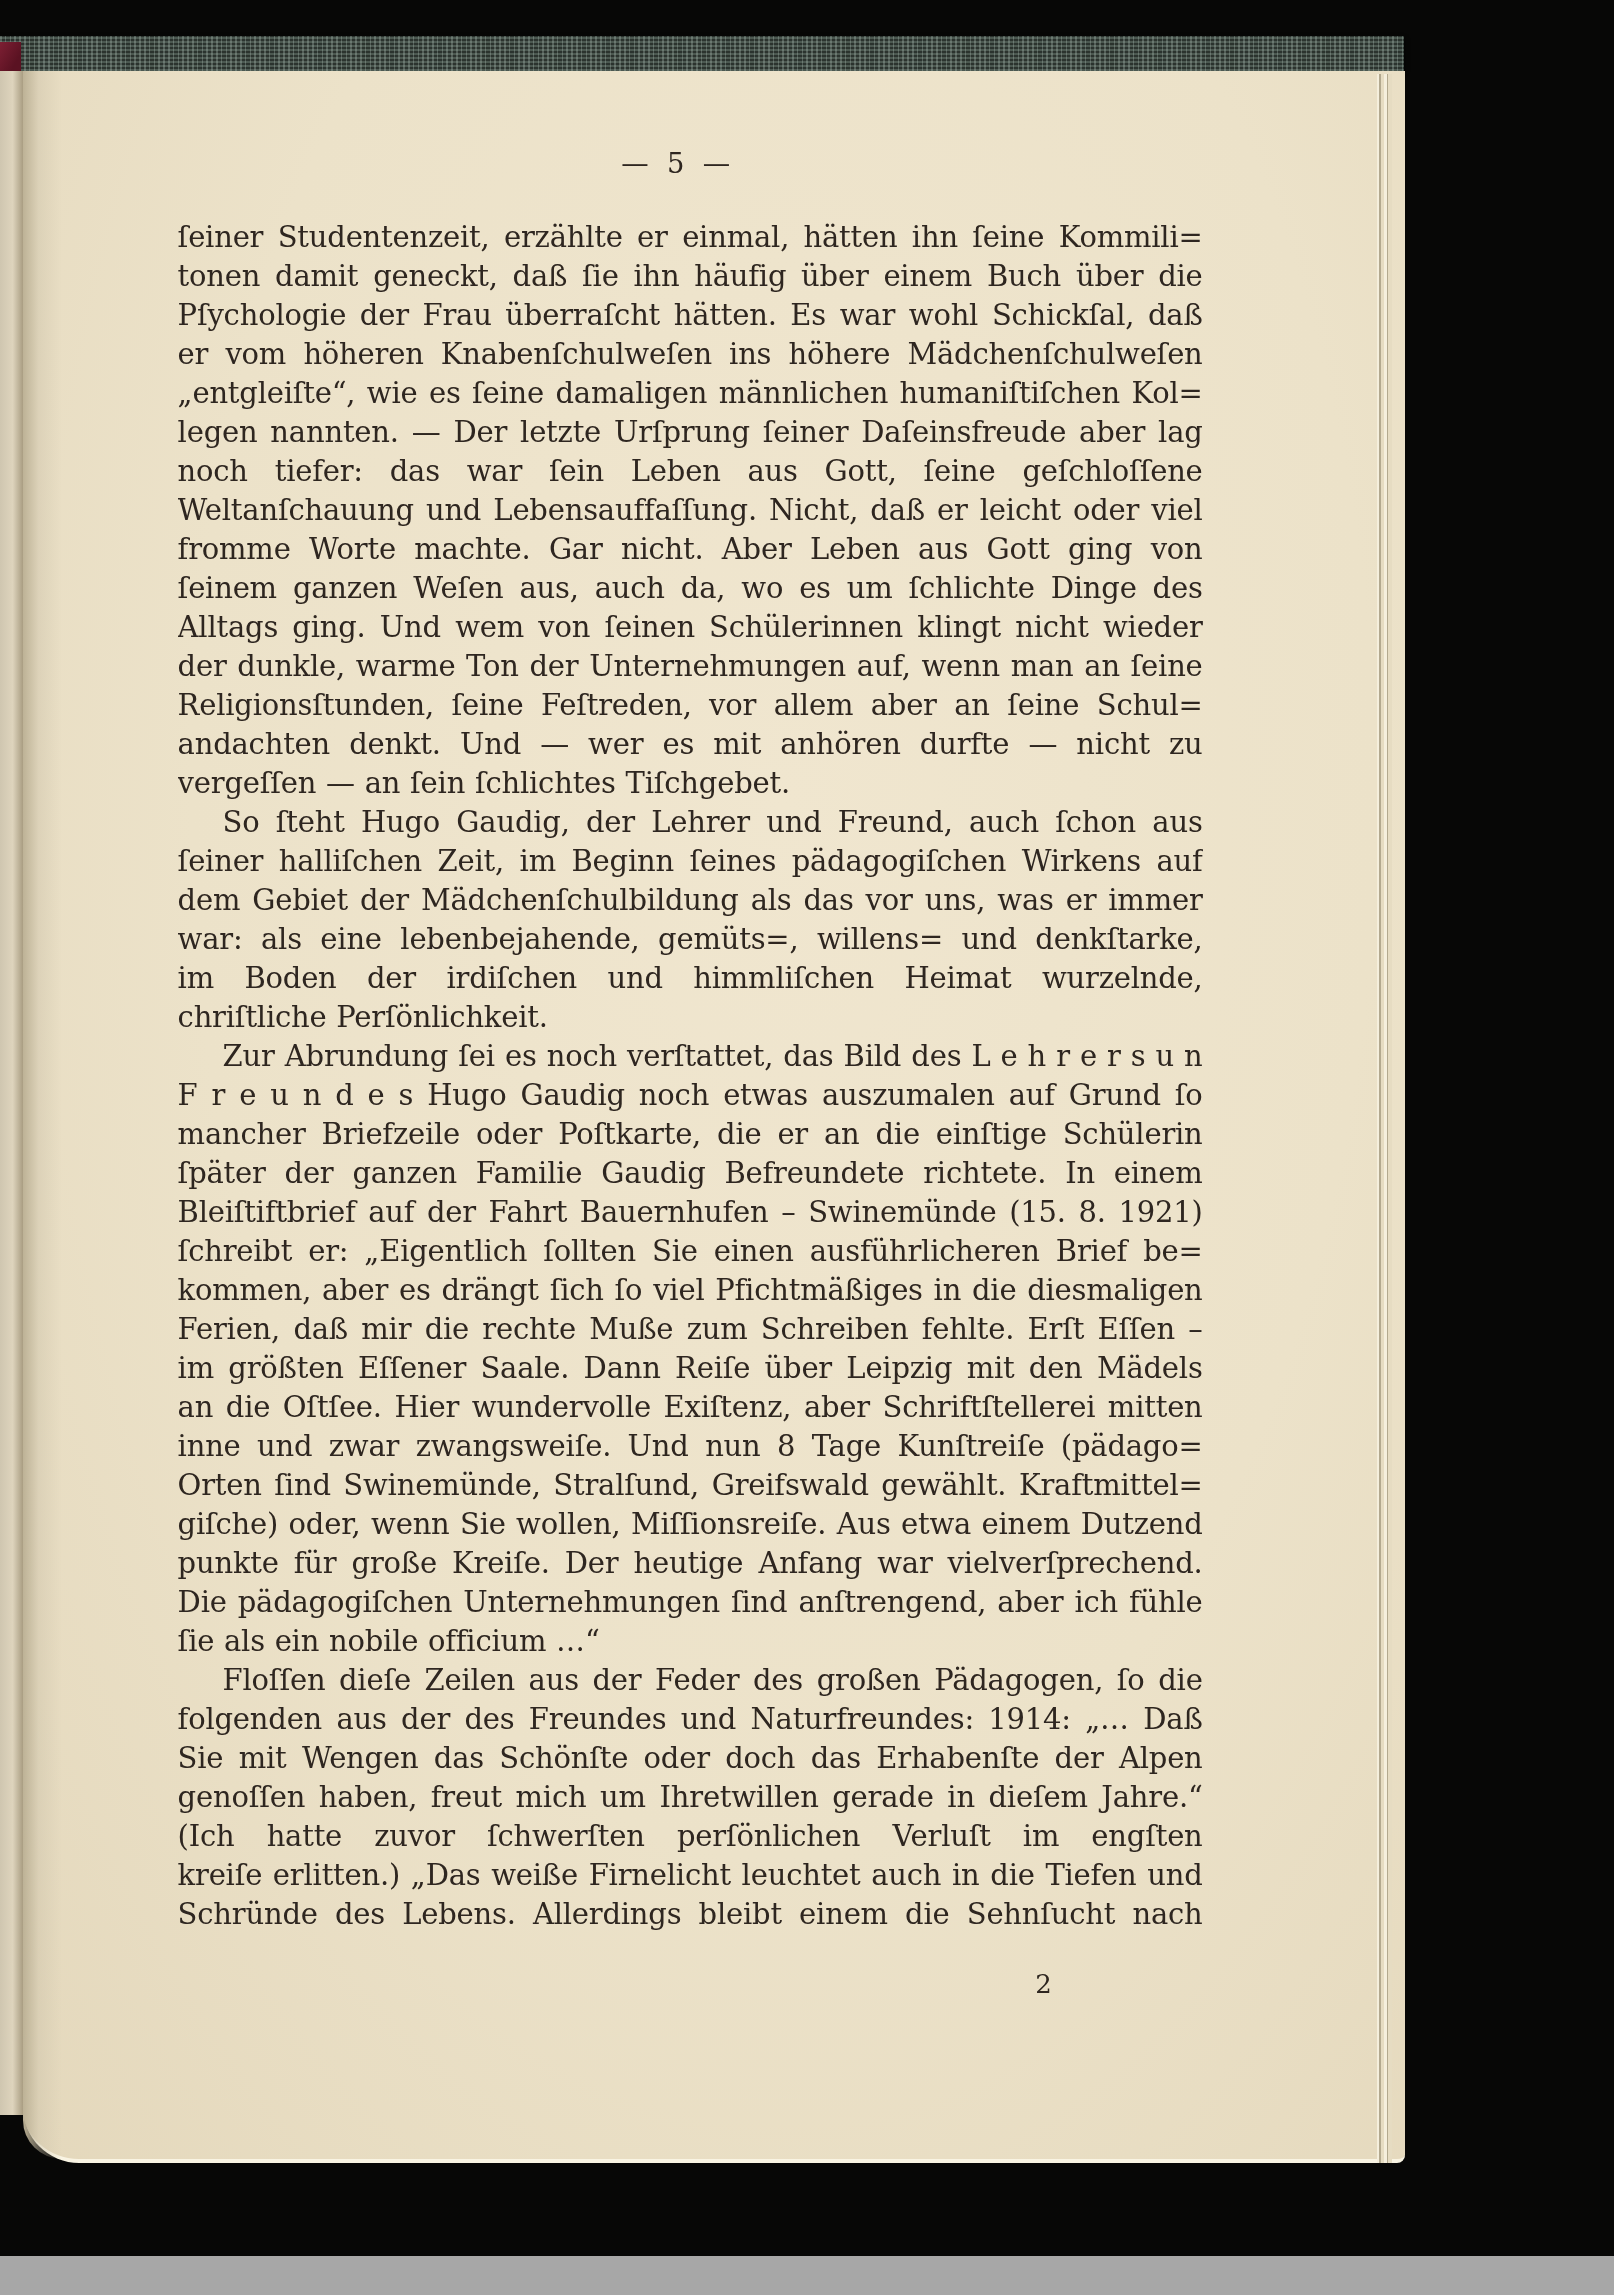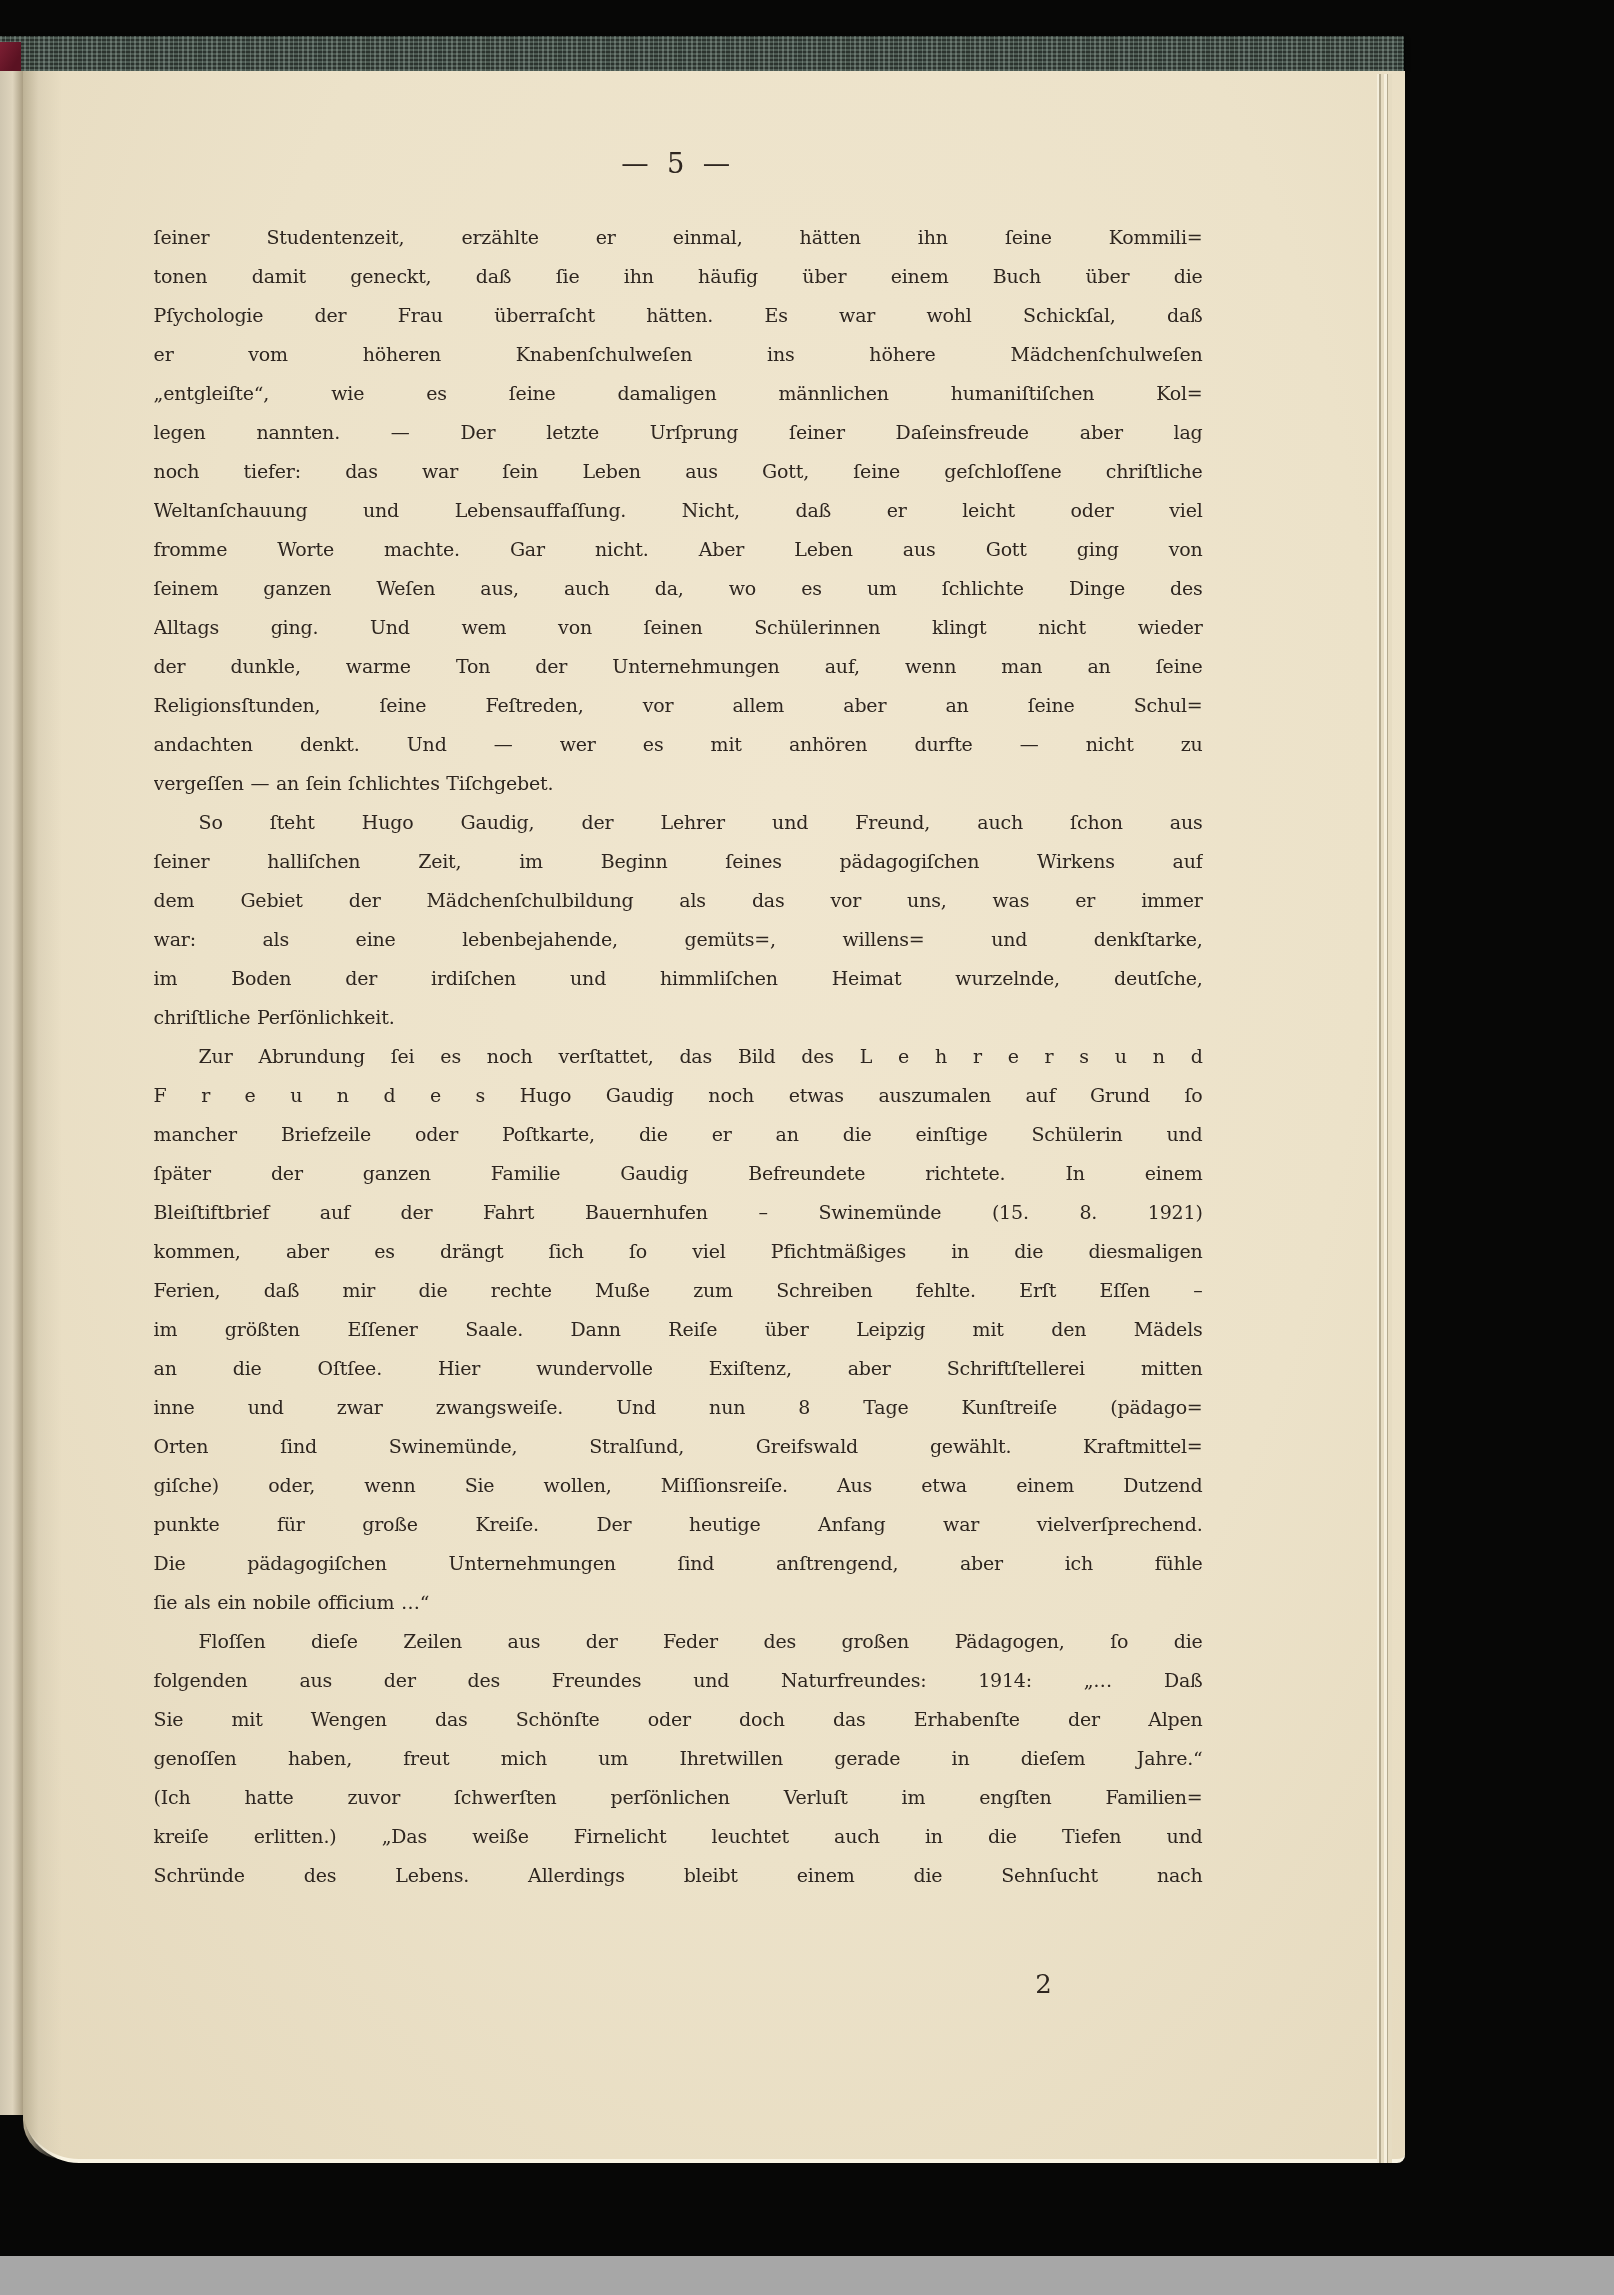--- a/index.html
+++ b/index.html
@@ -44,23 +44,23 @@
     background:repeating-linear-gradient(90deg,#f5efdd 0 2.4px,#b3a98f 2.4px 4px,#e6dcc2 4px 7.3px);
   }
   .page-header{
     position:absolute;left:131px;top:77px;width:1049px;height:40px;
     text-align:center;font-size:27.4px;color:#2e2620;letter-spacing:4.8px;
   }
   .text-block{
     position:absolute;left:131px;top:147px;width:1049px;color:#2e2620;
   }
   .line{
-    height:39px;line-height:39px;font-size:19px;overflow:hidden;
+    height:39px;line-height:39px;font-size:29px;overflow:hidden;
     text-align:justify;text-align-last:justify;
-    letter-spacing:-0.2px;word-spacing:0.8px;white-space:normal;
+    letter-spacing:-0.2px;word-spacing:0.8px;white-space:normal;margin-left:24px;
   }
   .line.flush{text-align-last:left;}
   .para.indented .line:first-child{text-indent:45px;}
   .sheet-signature{
     position:absolute;left:997px;top:1898px;width:48px;
     font-size:26px;color:#2e2620;text-align:center;
   }
   
   .footer-bar{
     position:absolute;left:0;top:2256px;width:1614px;height:40px;
@@ -101,20 +101,21 @@
         <div class="line">war: als eine lebenbejahende, gemüts=, willens= und denkſtarke,</div>
         <div class="line">im Boden der irdiſchen und himmliſchen Heimat wurzelnde, deutſche,</div>
         <div class="line flush">chriſtliche Perſönlichkeit.</div>
       </div>
       <div class="para indented">
         <div class="line">Zur Abrundung ſei es noch verſtattet, das Bild des L e h r e r s  u n d</div>
         <div class="line">F r e u n d e s  Hugo Gaudig noch etwas auszumalen auf Grund ſo</div>
         <div class="line">mancher Briefzeile oder Poſtkarte, die er an die einſtige Schülerin und</div>
         <div class="line">ſpäter der ganzen Familie Gaudig Befreundete richtete. In einem</div>
         <div class="line">Bleiſtiftbrief auf der Fahrt Bauernhufen – Swinemünde (15. 8. 1921)</div>
+        <div class="line">ſchreibt er: „Eigentlich ſollten Sie einen ausführlicheren Brief be=</div>
         <div class="line">kommen, aber es drängt ſich ſo viel Pfichtmäßiges in die diesmaligen</div>
         <div class="line">Ferien, daß mir die rechte Muße zum Schreiben fehlte. Erſt Eſſen –</div>
         <div class="line">im größten Eſſener Saale. Dann Reiſe über Leipzig mit den Mädels</div>
         <div class="line">an die Oſtſee. Hier wundervolle Exiſtenz, aber Schriftſtellerei mitten</div>
         <div class="line">inne und zwar zwangsweiſe. Und nun 8 Tage Kunſtreiſe (pädago=</div>
         <div class="line">Orten ſind Swinemünde, Stralſund, Greifswald gewählt. Kraftmittel=</div>
         <div class="line">giſche) oder, wenn Sie wollen, Miſſionsreiſe. Aus etwa einem Dutzend</div>
         <div class="line">punkte für große Kreiſe. Der heutige Anfang war vielverſprechend.</div>
         <div class="line">Die pädagogiſchen Unternehmungen ſind anſtrengend, aber ich fühle</div>
         <div class="line flush">ſie als ein nobile officium …“</div>

